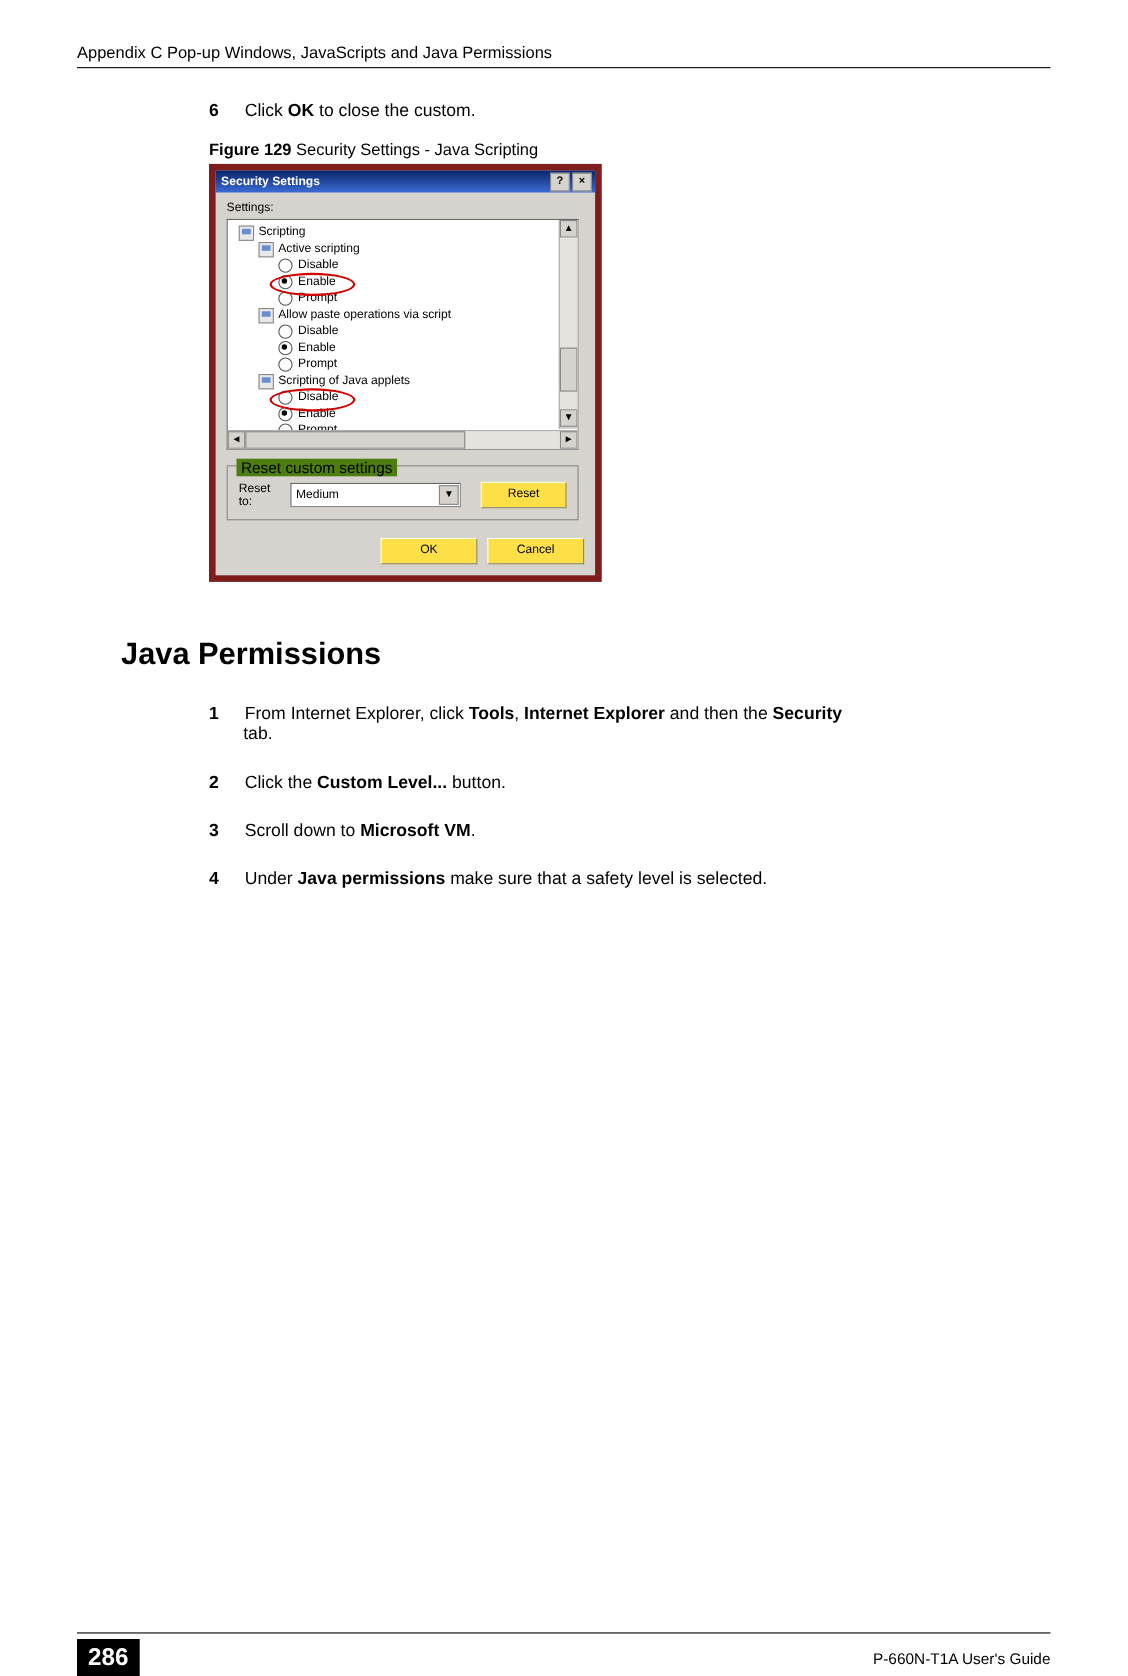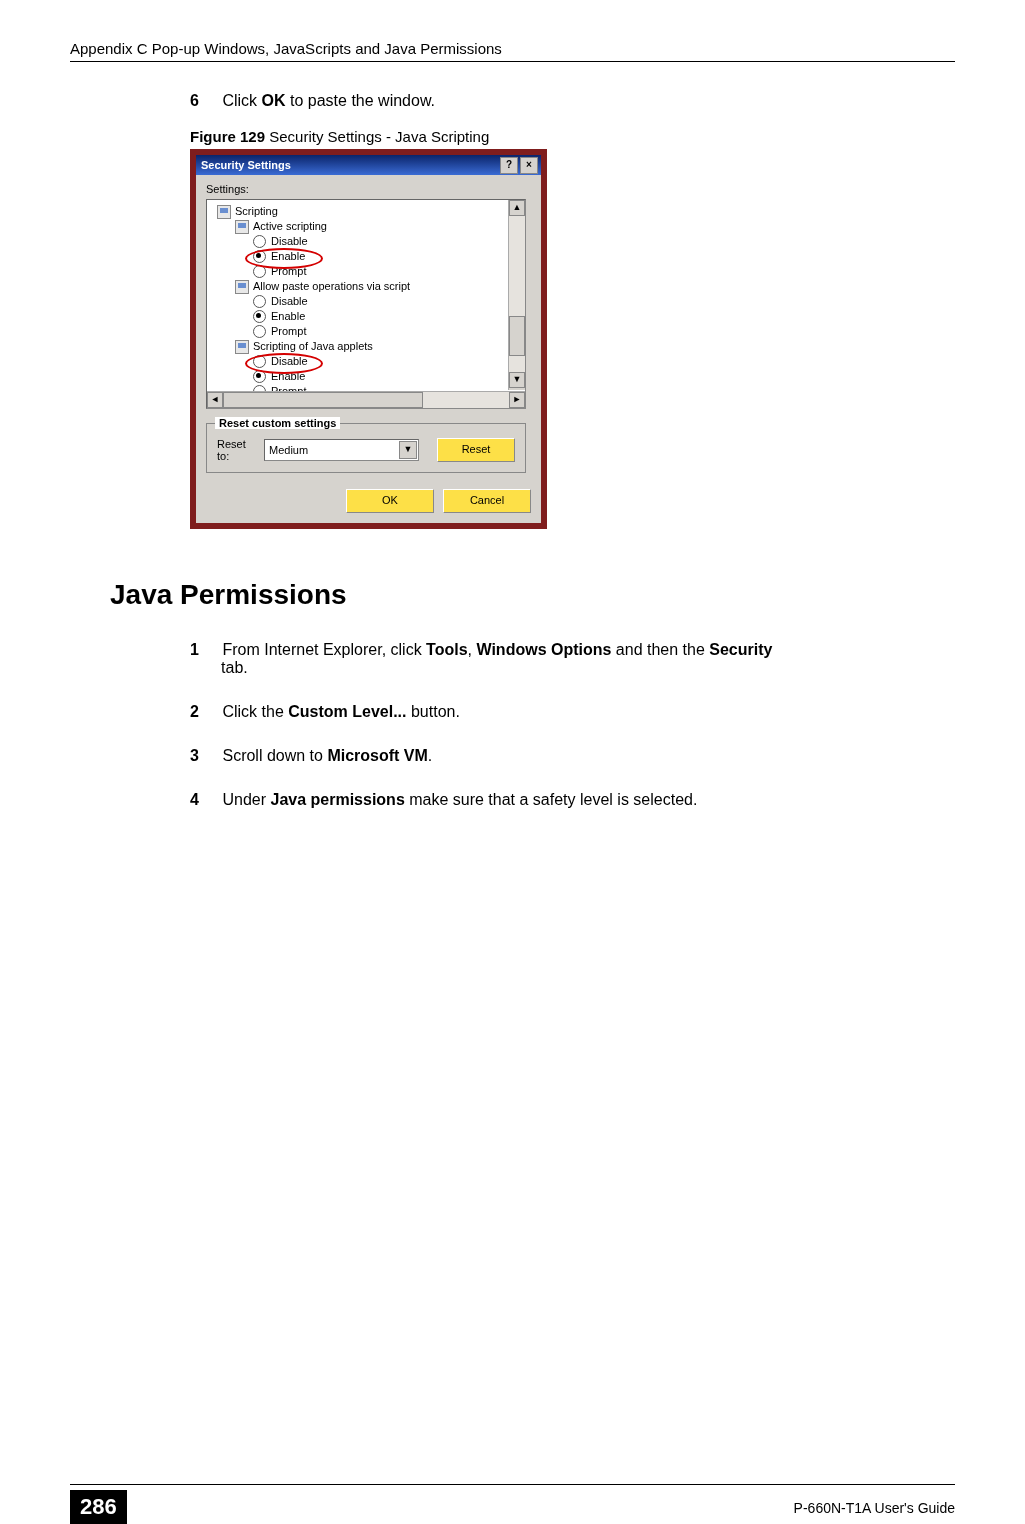--- a/index.html
+++ b/index.html
@@ -237,24 +237,23 @@
     margin-top: 14px;
     border: 1px solid #888;
     position: relative;
     padding: 14px 10px 10px 10px;
     width: 298px;
   }
   .groupbox-title {
     position: absolute;
     top: -7px;
     left: 8px;
-    background: #ffffff;
+    background: #4d7c0f;
     padding: 0 4px;
-    font-size: 11px;
-    font-weight: bold;
+    font-size: 14px;
   }
   .reset-row {
     display: flex;
     align-items: center;
   }
   .reset-label {
     margin-right: 6px;
   }
   .combo {
     background: #fff;
@@ -339,21 +338,21 @@
 <div class="page">
 
 <div class="header-line">
   <span class="header-text">Appendix C Pop-up Windows, JavaScripts and Java Permissions</span>
 </div>
 
 <div class="content">
 
   <div class="step-line">
     <span class="step-num">6</span>
-    <span>Click </span><span class="bold">OK</span><span> to paste the window.</span>
+    <span>Click </span><span class="bold">OK</span><span> to close the custom.</span>
   </div>
 
   <div class="figure-caption">
     <span class="fignum">Figure 129</span><span>   Security Settings - Java Scripting</span>
   </div>
 
   <div class="dialog">
     <div class="titlebar">
       <span class="title-text">Security Settings</span>
       <span class="title-btn">?</span>
@@ -455,21 +454,21 @@
         <span class="btn">Cancel</span>
       </div>
     </div>
   </div>
 
   <h2 class="section">Java Permissions</h2>
 
   <div class="steps-list">
     <div class="step-line">
       <span class="step-num">1</span>
-      <span>From Internet Explorer, click </span><span class="bold">Tools</span><span>, </span><span class="bold">Windows Options</span><span> and then the </span><span class="bold">Security</span><br>&nbsp;&nbsp;&nbsp;&nbsp;&nbsp;&nbsp;<span> tab.</span>
+      <span>From Internet Explorer, click </span><span class="bold">Tools</span><span>, </span><span class="bold">Internet Explorer</span><span> and then the </span><span class="bold">Security</span><br>&nbsp;&nbsp;&nbsp;&nbsp;&nbsp;&nbsp;<span> tab.</span>
     </div>
     <div class="step-line">
       <span class="step-num">2</span>
       <span>Click the </span><span class="bold">Custom Level...</span><span> button.</span>
     </div>
     <div class="step-line">
       <span class="step-num">3</span>
       <span>Scroll down to </span><span class="bold">Microsoft VM</span><span>.</span>
     </div>
     <div class="step-line">

